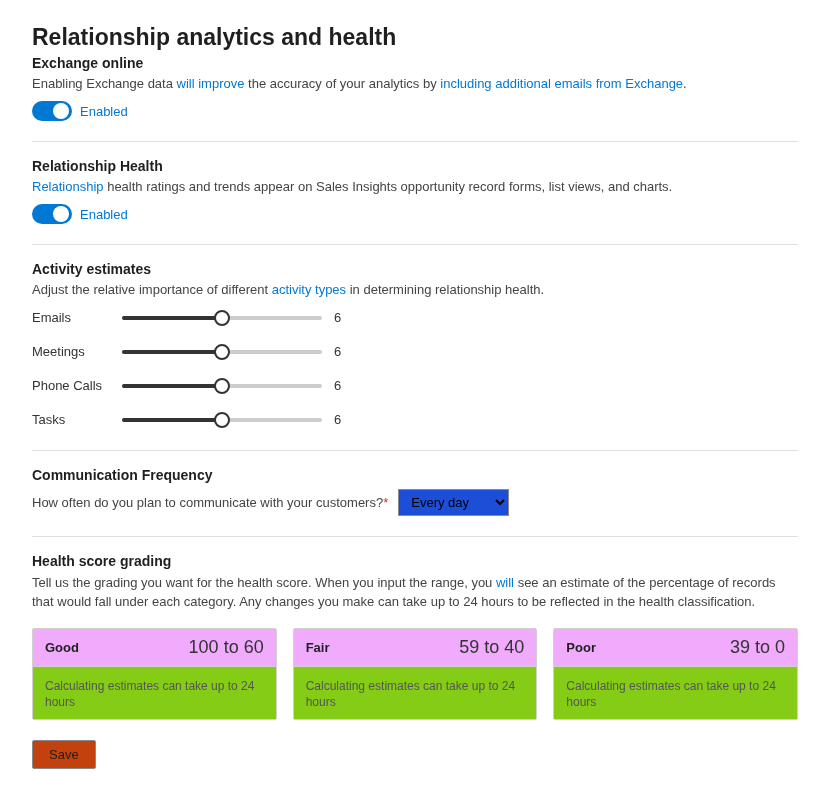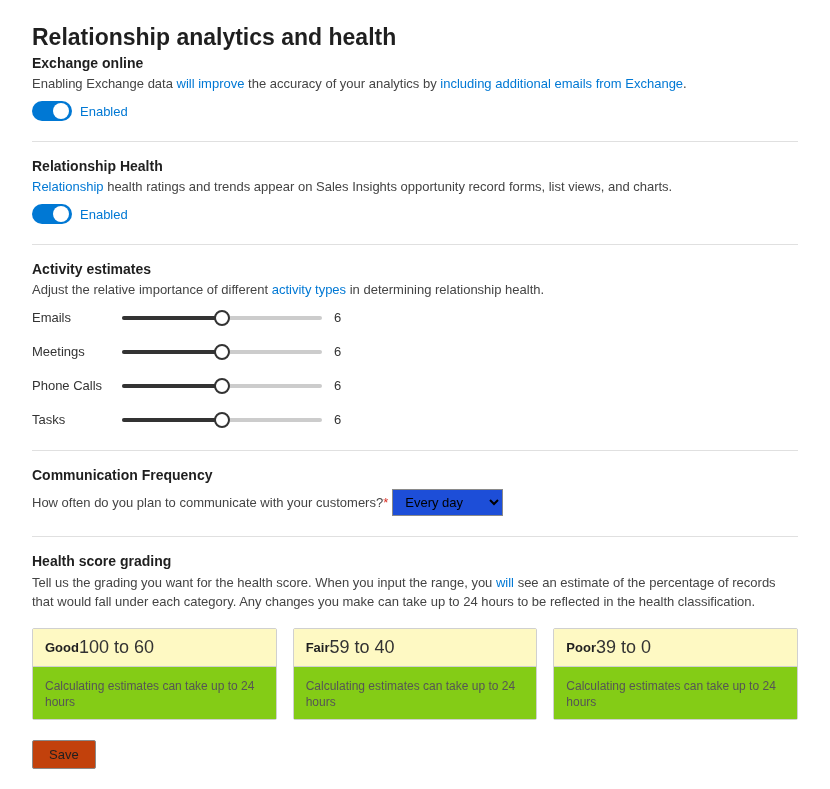--- a/index.html
+++ b/index.html
@@ -123,21 +123,21 @@
     .slider-value {
       margin-left: 12px;
       font-size: 13px;
       color: #333;
       width: 20px;
     }
     
     .freq-row {
       display: flex;
       align-items: center;
-      gap: 4px;
+      gap: 10px;
       margin-top: 6px;
     }
     .freq-label {
       font-size: 13px;
       color: #444;
     }
     .freq-select {
       border: 1px solid #8a8a8a;
       padding: 4px 8px;
       font-size: 13px;
@@ -158,22 +158,23 @@
       margin-bottom: 20px;
     }
     .grading-card {
       flex: 1;
       border: 1px solid #d0d0d0;
       border-radius: 2px;
     }
     .grading-card-header {
       display: flex;
       align-items: center;
+      justify-content: space-between;
       padding: 8px 12px;
-      background: #fef9c3;
+      background: #f0abfc;
       border-bottom: 1px solid #d0d0d0;
     }
     .grading-card-title {
       font-size: 13px;
       font-weight: 600;
       color: #1f1f1f;
     }
     .grading-card-range {
       font-size: 18px;
       color: #333;

